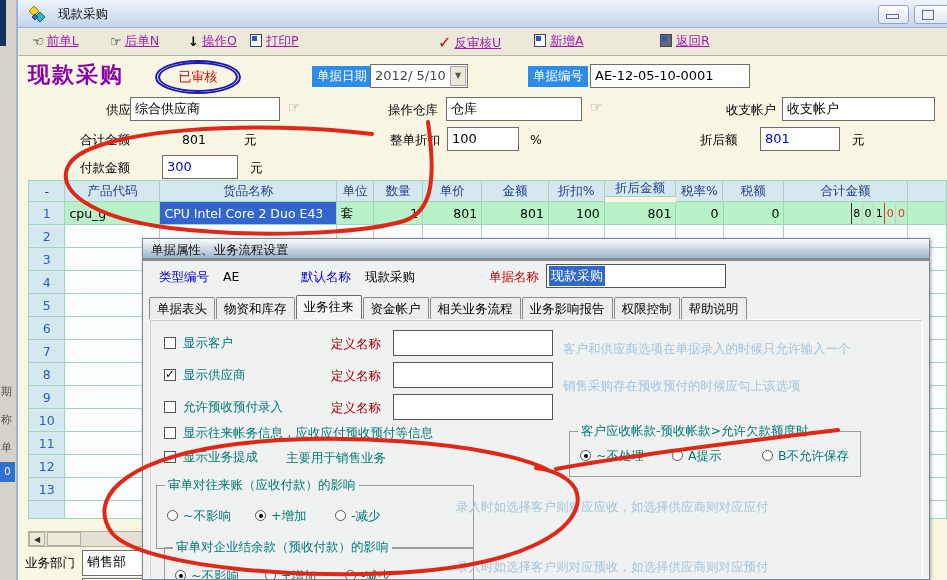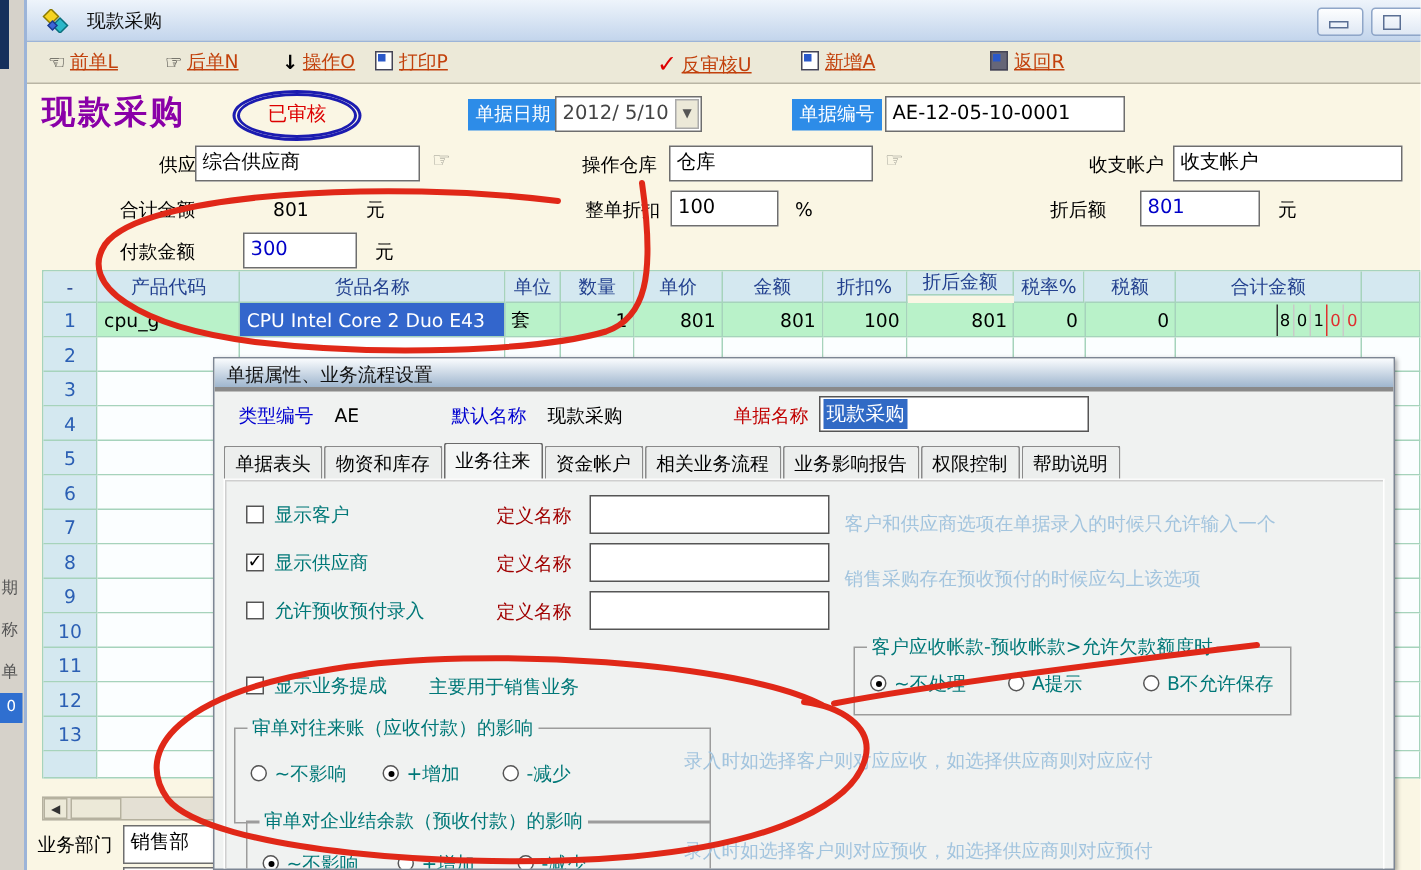--- a/index.html
+++ b/index.html
@@ -20,21 +20,21 @@
     background:linear-gradient(#eef4fb,#c3d5ec); border-bottom:1px solid #9cb4d8; }
   #titlebar .ttl { position:absolute; left:40px; top:6px; font-size:12.5px; color:#111; }
   .winbtn { position:absolute; top:5px; height:19px; background:linear-gradient(#fdfeff,#dfe8f4);
     border:1px solid #8fa6c8; border-radius:3px; }
   .winbtn .dash { position:absolute; left:7px; top:8px; width:13px; height:5px; border:1px solid #5a6f94; background:#eef3fa; }
   .winbtn .sq { position:absolute; left:7px; top:4px; width:12px; height:10px; border:1px solid #5a6f94; }
 
   
   #toolbar { position:absolute; left:0; top:28px; width:931px; height:28px; background:#ece9d8; border-bottom:1px solid #b9b5a4; }
   .tbi { position:absolute; top:5px; height:18px; cursor:default; white-space:nowrap; }
-  .tbi .lbl { text-decoration:underline; color:#c2410c; }
+  .tbi .lbl { text-decoration:underline; color:#a21caf; }
   .tbi .ic { margin-right:3px; font-size:13px; vertical-align:-1px; }
   .pageicon { display:inline-block; width:12px; height:13px; background:#fff; border:1px solid #445; position:relative; vertical-align:-2px; margin-right:4px; }
   .pageicon::after { content:""; position:absolute; left:1px; top:1px; width:5px; height:5px; background:#2a58c8; }
 
   
   .ftitle { color:#8a00a8; font-size:22px; font-weight:bold; letter-spacing:2px; }
   .stamp { border:2px solid #1b1bb0; border-radius:50%; width:80px; height:30px; text-align:center; line-height:26px; color:#d00; font-size:13px; }
   .chiplbl { background:#2d8ce8; color:#fff; padding:2px 5px; font-size:12.5px; }
   .inp { background:#fff; border:1px solid #6e6e6e; font-size:13px; padding:2px 4px; line-height:18px; overflow:hidden; white-space:nowrap; }
   .inp.blue { color:#0000c8; }
@@ -601,20 +601,21 @@
     <span class="abs maroonlbl" style="left:188px;top:129px">定义名称</span>
     <div class="dinp" style="left:250px;top:123px;width:160px;height:26px"></div>
 
     <div class="abs teal" style="left:21px;top:160px"><span class="cb"></span><span>允许预收预付录入</span></div>
     <span class="abs maroonlbl" style="left:188px;top:161px">定义名称</span>
     <div class="dinp" style="left:250px;top:155px;width:160px;height:26px"></div>
 
     <span class="abs hint" style="left:420px;top:139px">销售采购存在预收预付的时候应勾上该选项</span>
     <span class="abs hint" style="left:420px;top:102px">客户和供应商选项在单据录入的时候只允许输入一个</span>
 
+    <div class="abs teal" style="left:21px;top:186px"><span class="cb"></span><span>显示往来帐务信息，应收应付预收预付等信息</span></div>
     <div class="abs teal" style="left:21px;top:210px"><span class="cb"></span><span>显示业务提成</span></div>
     <span class="abs teal" style="left:143px;top:211px">主要用于销售业务</span>
 
     <div class="grpbox" style="left:426px;top:192px;width:292px;height:46px">
       <span class="gtitle teal">客户应收帐款-预收帐款&gt;允许欠款额度时</span>
       <div class="abs teal" style="left:10px;top:16px"><span class="radio sel"></span><span>~不处理</span></div>
       <div class="abs teal" style="left:102px;top:16px"><span class="radio"></span><span>A提示</span></div>
       <div class="abs teal" style="left:192px;top:16px"><span class="radio"></span><span>B不允许保存</span></div>
     </div>
 

